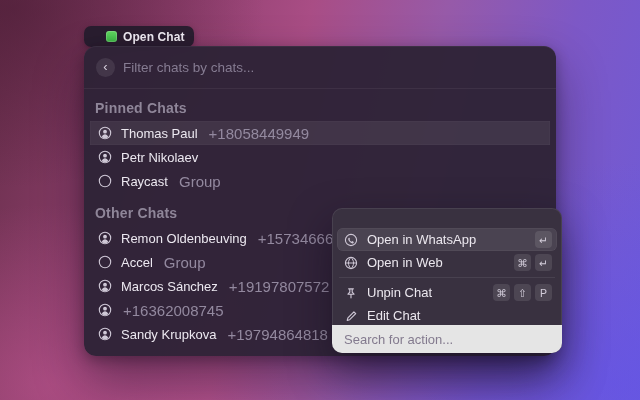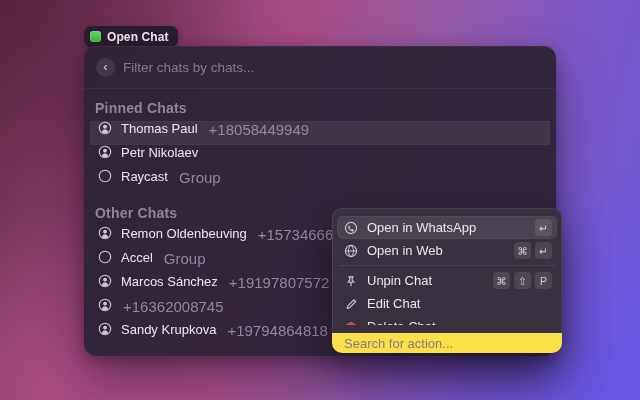--- a/index.html
+++ b/index.html
@@ -7,61 +7,61 @@
        -webkit-font-smoothing:antialiased;}
   .stage{position:relative;width:640px;height:400px;overflow:hidden;
     background:
       radial-gradient(420px 300px at 2% 2%, rgba(70,25,50,.55), rgba(70,25,50,0) 60%),
       radial-gradient(500px 360px at 96% 96%, rgba(96,82,235,.55), rgba(96,82,235,0) 62%),
       radial-gradient(420px 300px at 8% 96%, rgba(210,95,160,.45), rgba(210,95,160,0) 60%),
       linear-gradient(105deg,#692f4c 0%,#8f3f6d 24%,#a94d85 42%,#975aa8 60%,#7d58c6 78%,#6d5bd9 100%);
   }
   
   .chip{position:absolute;left:84px;top:26px;height:21px;display:flex;align-items:center;gap:6px;
-    padding:0 9px 0 6px;border-radius:7px;background:rgba(38,28,45,.95);
+    padding:0 9px 0 22px;border-radius:7px;background:rgba(38,28,45,.95);
     box-shadow:0 2px 6px rgba(0,0,0,.25);}
   .chip-icon{width:11px;height:11px;border-radius:3px;
     background:linear-gradient(180deg,#62d862,#3cba44);box-shadow:inset 0 0 0 1px rgba(255,255,255,.18);}
   .chip-label{font-size:12px;font-weight:700;color:#f2eef5;letter-spacing:.1px;}
   
   .panel{position:absolute;left:84px;top:46px;width:472px;height:310px;border-radius:12px;
     background:rgba(46,35,55,.97);
     box-shadow:0 1px 0 rgba(255,255,255,.05) inset, 0 24px 50px rgba(25,10,35,.45), 0 4px 14px rgba(0,0,0,.3);
     overflow:hidden;}
   .search-row{height:42px;display:flex;align-items:center;padding:0 12px;gap:8px;
     border-bottom:1px solid rgba(255,255,255,.06);}
   .back-button{width:19px;height:19px;border-radius:50%;background:rgba(255,255,255,.09);
     display:flex;align-items:center;justify-content:center;color:#d6d0dd;font-size:13px;line-height:1;
     cursor:default;flex:0 0 auto;padding-bottom:1px;box-sizing:border-box;}
   .search-placeholder{font-size:13.5px;color:#867c92;flex:1;}
   .list{padding:4px 6px 0 6px;}
   .sec-header{font-size:14px;font-weight:700;color:#8f8699;padding:7px 6px 5px 5px;letter-spacing:.2px;}
   .sec-header.other{padding-top:12px;}
-  .row{height:24px;border-radius:0;display:flex;gap:9px;padding:0 8px;}
+  .row{height:24px;border-radius:0;display:flex;align-items:center;gap:9px;padding:0 8px;}
   .row.selected{background:rgba(255,255,255,.075);box-shadow:inset 0 0 0 .5px rgba(255,255,255,.05);}
   .row .ric{width:14px;height:14px;flex:0 0 auto;display:flex;align-items:center;justify-content:center;}
   .row .name{font-size:13px;font-weight:500;color:#ece8f0;white-space:nowrap;}
   .row .detail{font-size:15px;color:#93899f;white-space:nowrap;margin-left:2px;}
   svg{display:block;}
   
   .menu{position:absolute;left:332px;top:208px;width:230px;height:145px;border-radius:10px;
     background:#393140;box-shadow:0 0 0 1px rgba(255,255,255,.08) inset, 0 18px 40px rgba(15,8,25,.5);
     overflow:hidden;}
-  .menu-items{position:absolute;top:0;left:0;right:0;bottom:28px;overflow:hidden;padding:8px 5px 0 5px;box-sizing:border-box;}
+  .menu-items{position:absolute;top:0;left:0;right:0;bottom:28px;overflow:hidden;padding:20px 5px 0 5px;box-sizing:border-box;}
   .mrow{height:23px;border-radius:6px;display:flex;align-items:center;gap:9px;padding:0 5px 0 7px;}
   .mrow.selected{background:rgba(255,255,255,.09);box-shadow:inset 0 0 0 .5px rgba(255,255,255,.08);}
   .mrow .mic{width:14px;height:14px;flex:0 0 auto;display:flex;align-items:center;justify-content:center;}
   .mrow .mlabel{font-size:13px;color:#ebe7ee;flex:1;white-space:nowrap;}
   .mrow.danger .mlabel{color:#ece4e9;}
   .keys{display:flex;gap:4px;}
   .key{min-width:17px;height:17px;padding:0 3px;border-radius:4px;background:rgba(255,255,255,.10);
     color:#d3cdda;font-size:10.5px;display:flex;align-items:center;justify-content:center;box-sizing:border-box;}
   .msep{height:1px;background:rgba(255,255,255,.08);margin:3px 2px;}
-  .menu-footer{position:absolute;left:0;right:0;bottom:0;height:20px;border-top:1px solid rgba(255,255,255,.08);
-    background:#fde047;display:flex;align-items:center;padding:0 12px;font-size:13px;color:#837a8e;box-sizing:border-box;}
+  .menu-footer{position:absolute;left:0;right:0;bottom:0;height:28px;border-top:1px solid rgba(255,255,255,.08);
+    background:#e5e5e5;display:flex;align-items:center;padding:0 12px;font-size:13px;color:#837a8e;box-sizing:border-box;}
 </style>
 </head>
 <body>
 
 <div class="stage">
 
   <div class="chip">
     <span class="chip-icon"></span>
     <span class="chip-label">Open Chat</span>
   </div>

